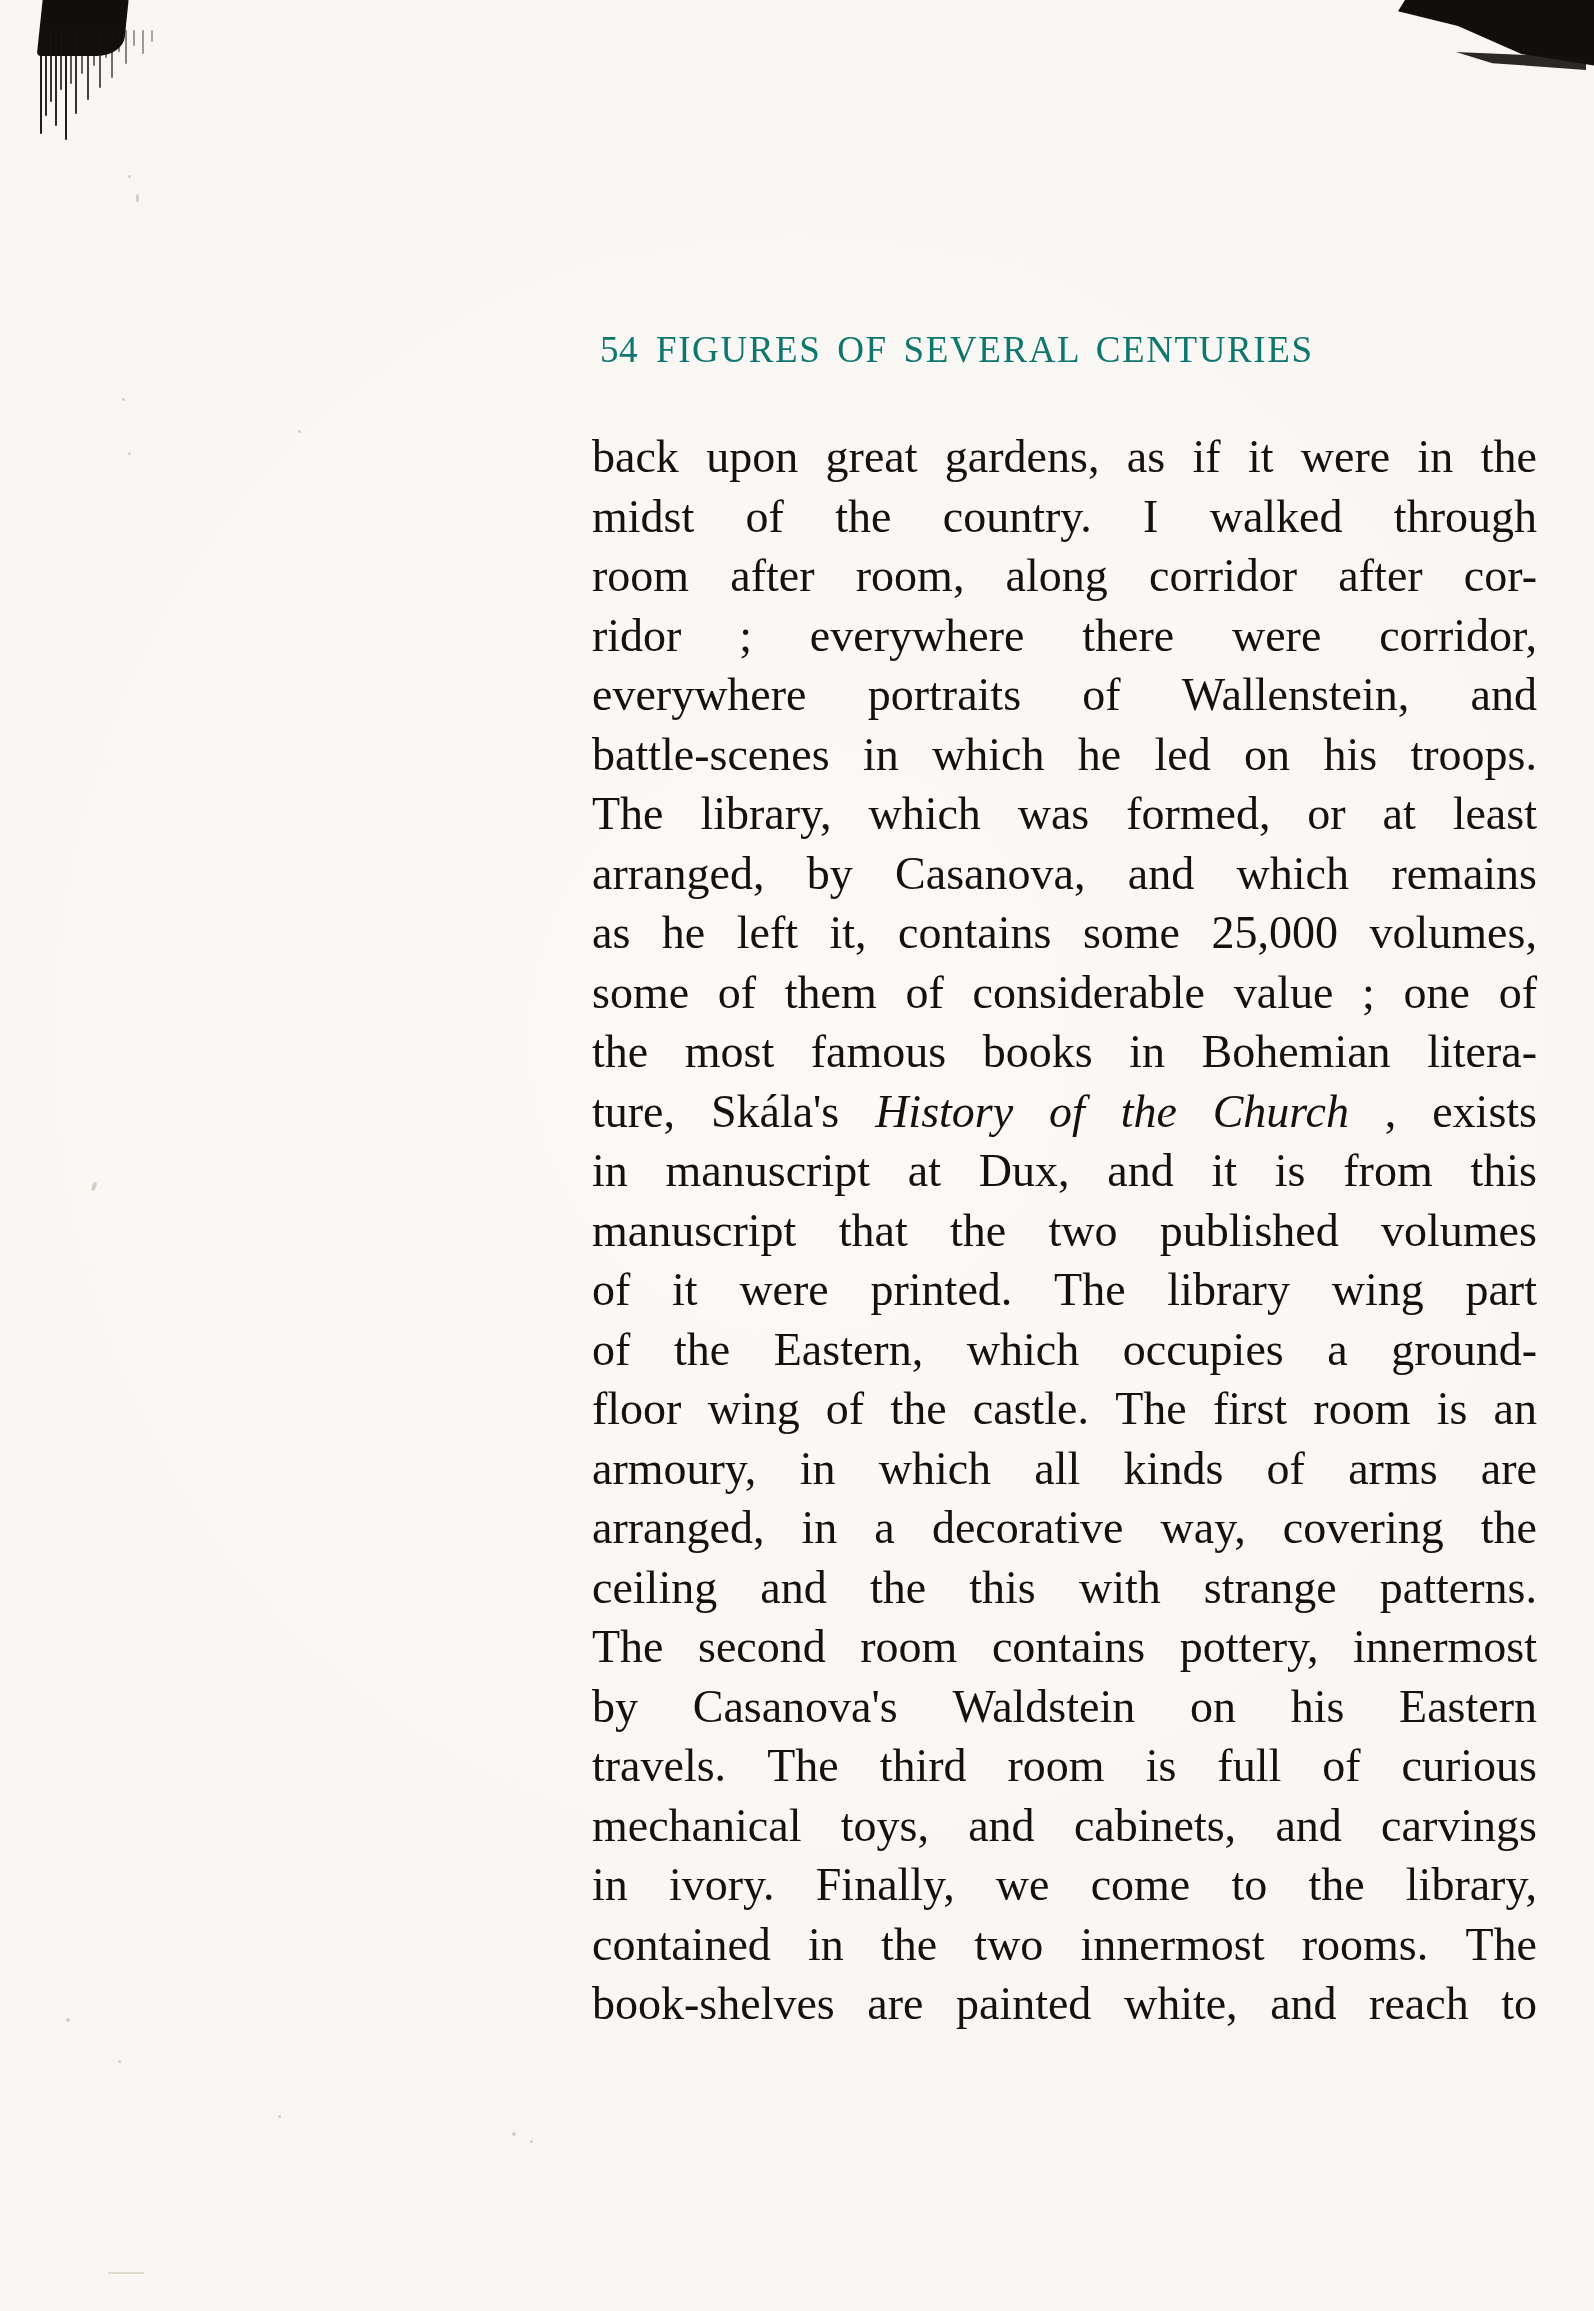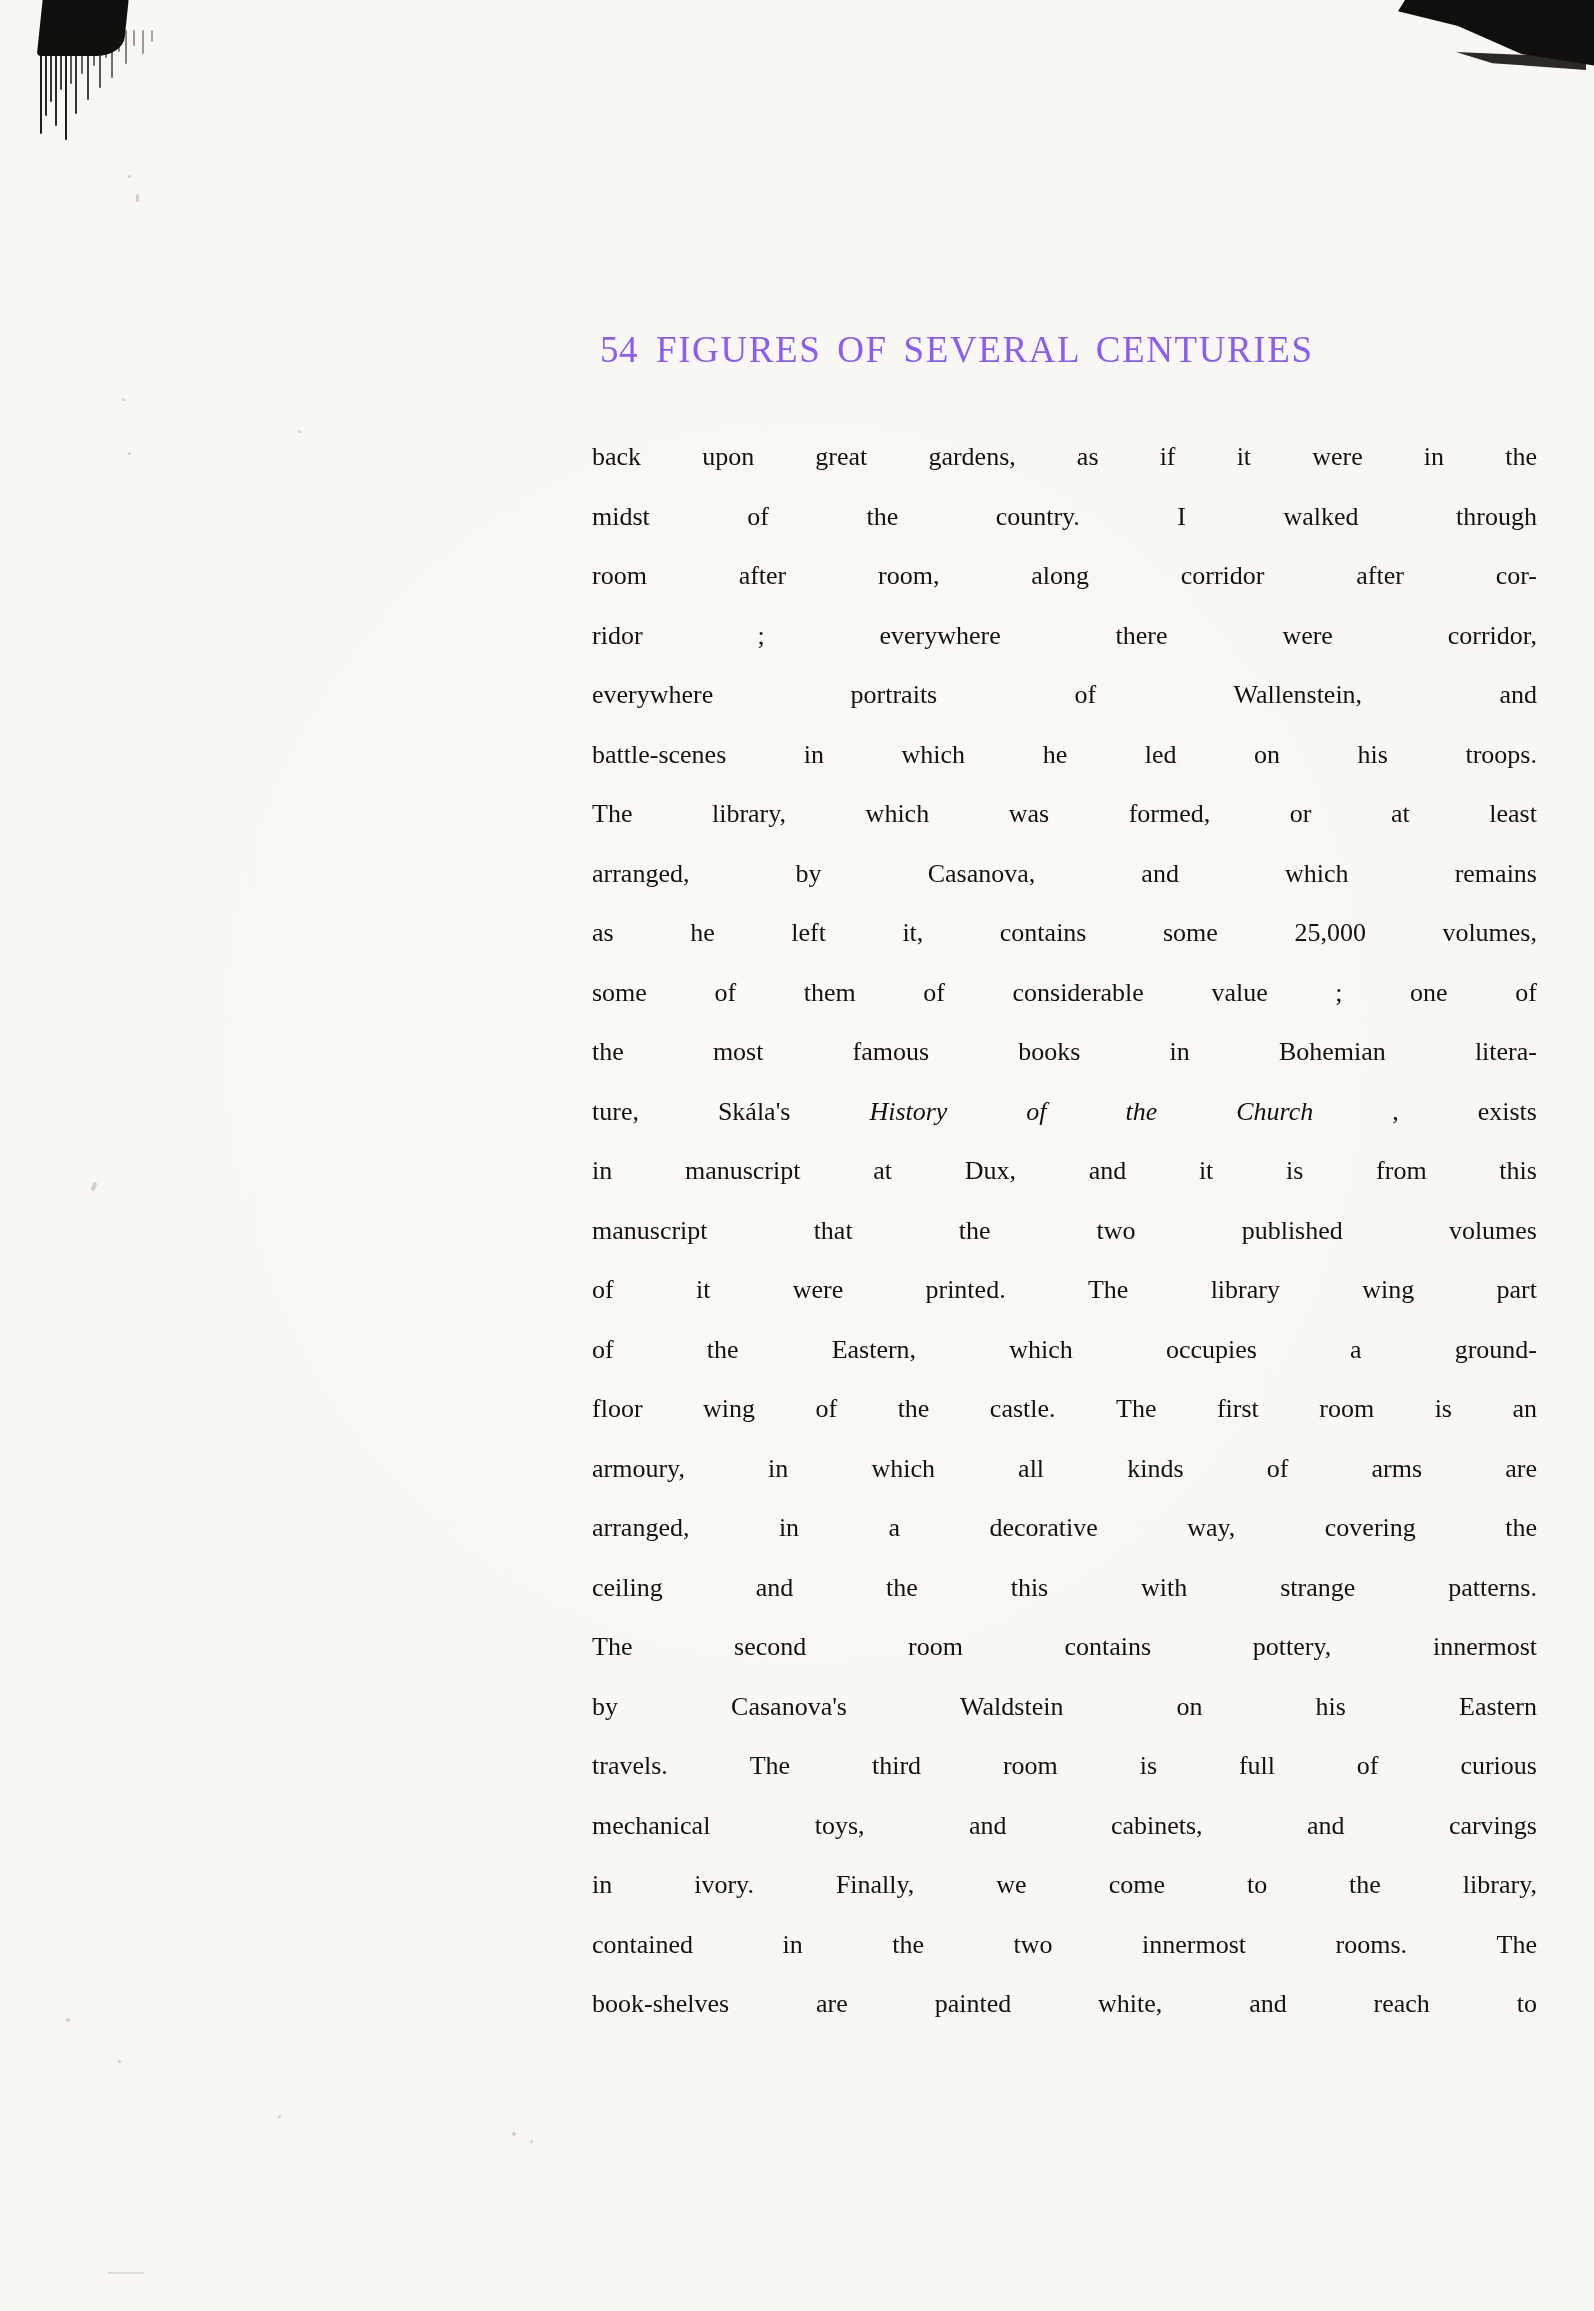--- a/index.html
+++ b/index.html
@@ -119,29 +119,29 @@
     width: 945px;
   }
 
   .page-heading {
     font-size: 37px;
     letter-spacing: 1.6px;
     word-spacing: 5px;
     white-space: nowrap;
     margin: 0 0 56px 8px;
     font-weight: normal;
-    color: #8b5cf6;
+    color: #0f766e;
   }
   .page-heading .folio {
     margin-right: 18px;
     letter-spacing: 0.5px;
   }
 
   .body-text {
-    font-size: 26px;
+    font-size: 46px;
     line-height: 59.5px;
     text-align: justify;
     text-justify: inter-word;
     color: #15120e;
   }
   .body-text .ln {
     display: block;
     white-space: nowrap;
   }
   .body-text em {

